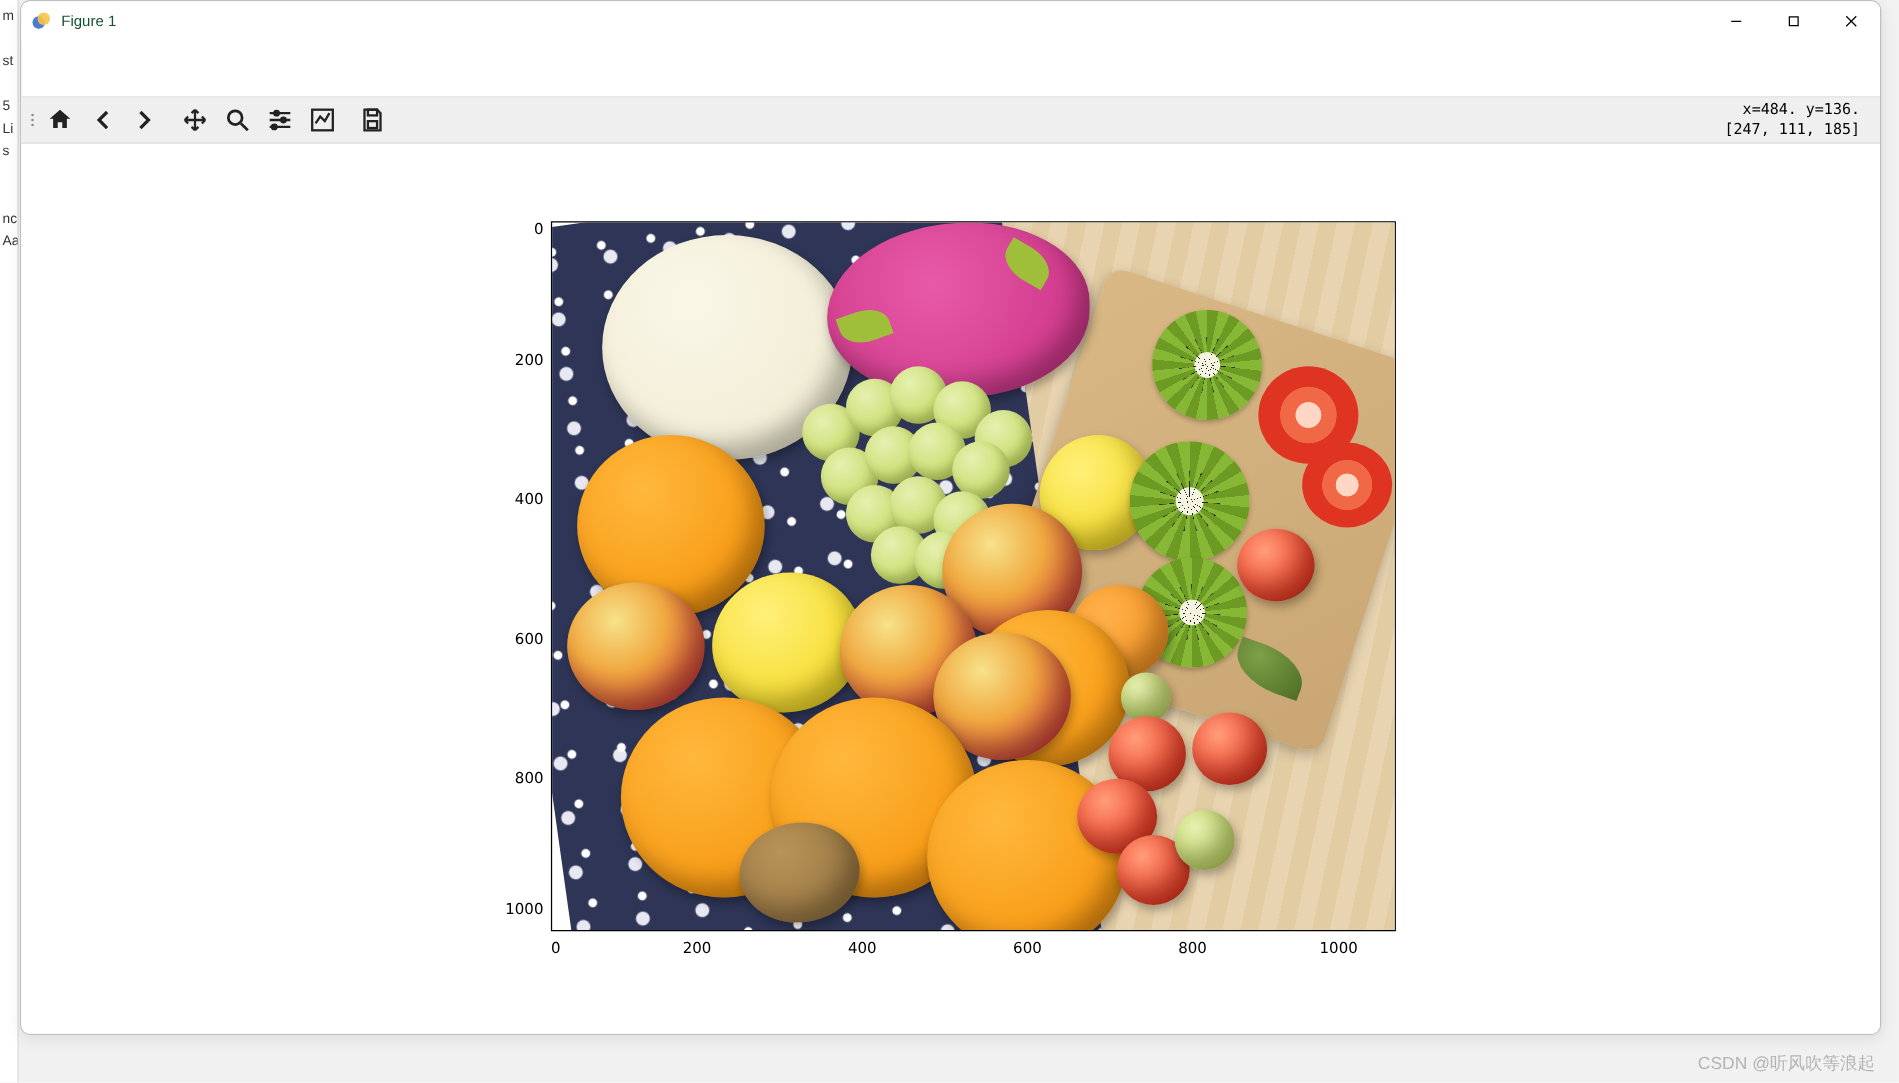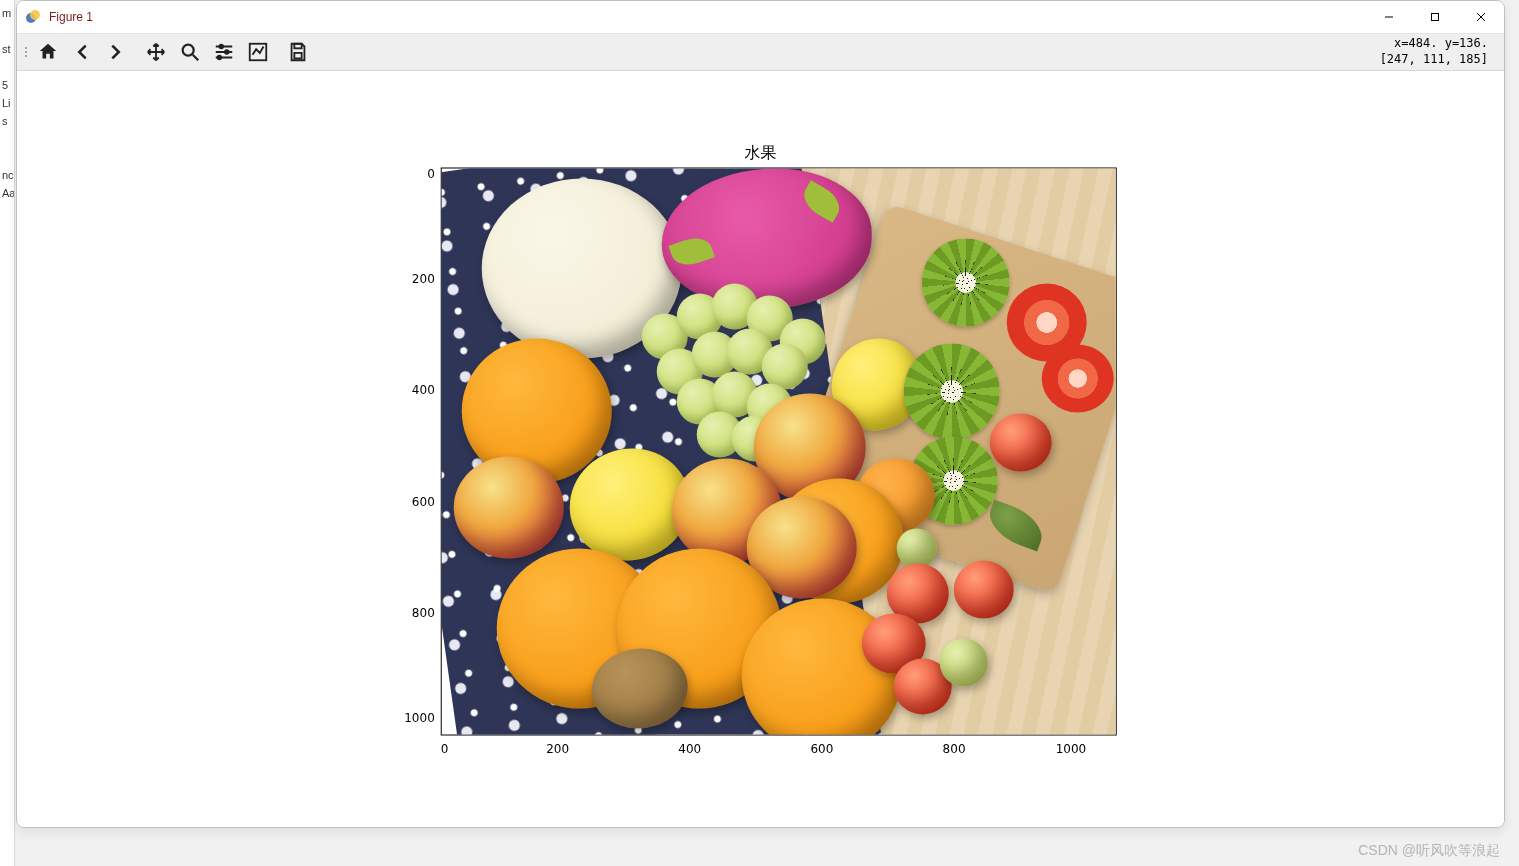--- a/index.html
+++ b/index.html
@@ -37,38 +37,39 @@
     align-items: center;
     padding: 0 0 0 8px;
     background: #ffffff;
     flex-shrink: 0;
   }
   .titlebar .app-icon {
     width: 16px; height: 16px;
     margin-right: 8px;
     display: flex; align-items: center; justify-content: center;
   }
-  .titlebar .title { font-size: 12px; color: #7f1d1d; }
+  .titlebar .title { font-size: 12px; color: #14532d; }
   .titlebar .spacer { flex: 1; }
   .win-controls { display: flex; height: 100%; }
   .win-btn {
     width: 46px; height: 32px;
     display: flex; align-items: center; justify-content: center;
     font-size: 10px; color: #000;
   }
 
   .toolbar {
     height: 38px;
     background: #efefef;
     border-top: 1px solid #e4e4e4;
     border-bottom: 1px solid #d8d8d8;
     display: flex;
     align-items: center;
     padding: 0 6px;
     flex-shrink: 0;
+    margin-top: 44px;
   }
   .toolbar .dots {
     width: 6px;
     display: flex; flex-direction: column; align-items: center; justify-content: center;
     gap: 2px; margin-right: 2px;
   }
   .toolbar .dots span { width: 2px; height: 2px; background: #888; border-radius: 50%; }
   .tool-btn {
     width: 34px; height: 34px;
     display: flex; align-items: center; justify-content: center;
@@ -371,21 +372,20 @@
           <rect x="8" y="13" width="8" height="6"></rect>
         </svg>
     </div>
     <span class="spacer"></span>
     <div class="status-text"><span>x=484. y=136.</span>
 <span>[247, 111, 185]</span></div>
   </div>
 
   <div class="canvas-area">
     <div class="figure">
-      <div class="plot-title">水果</div>
       <div class="axes-wrapper">
         <div class="y-ticks">
           <div class="tick0">0</div>
           <div>200</div>
           <div>400</div>
           <div>600</div>
           <div>800</div>
           <div class="tick-last">1000</div>
         </div>
         <div class="plot-column">

